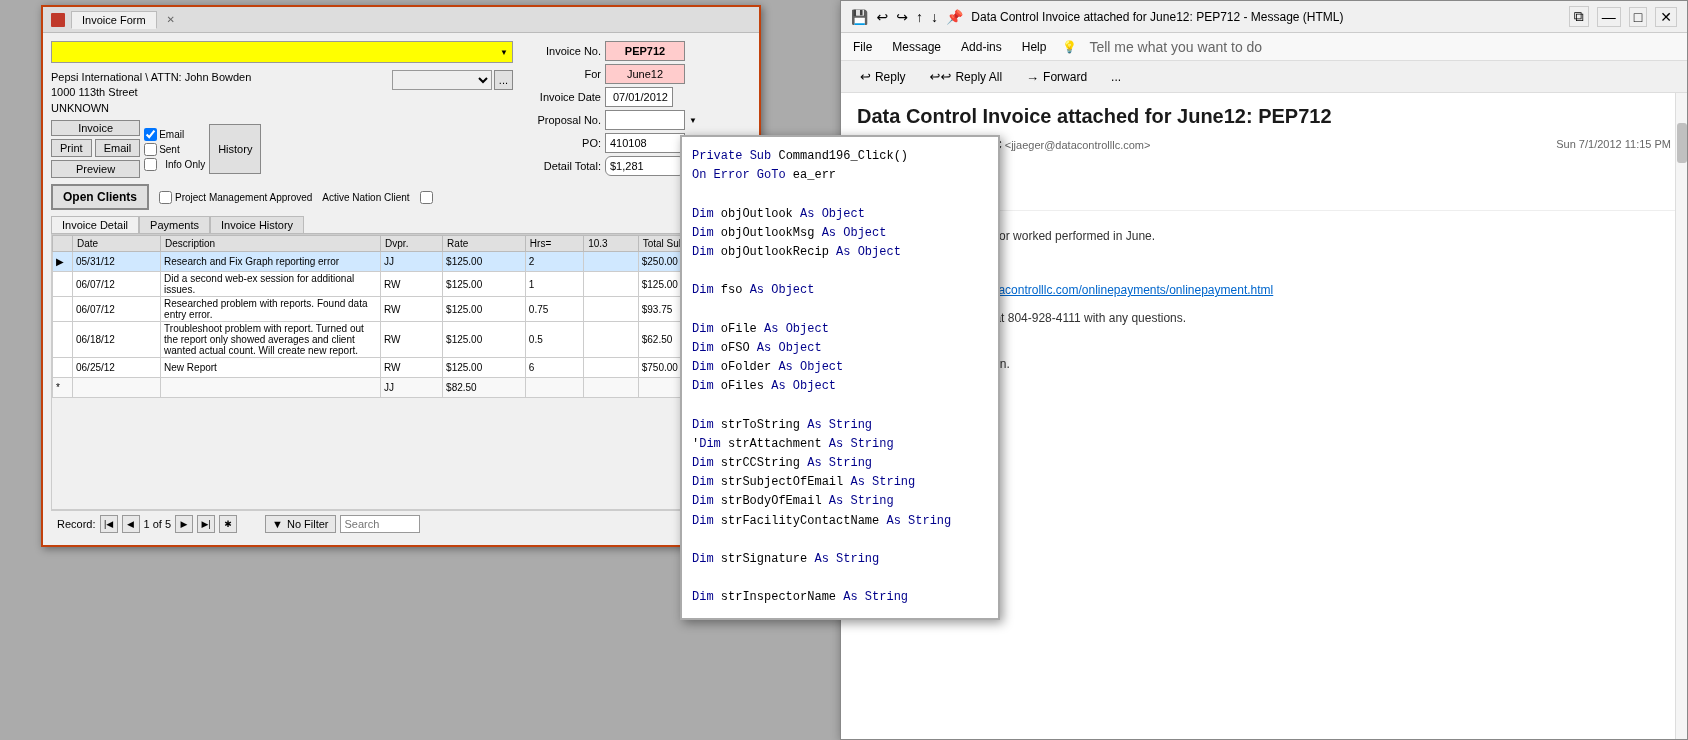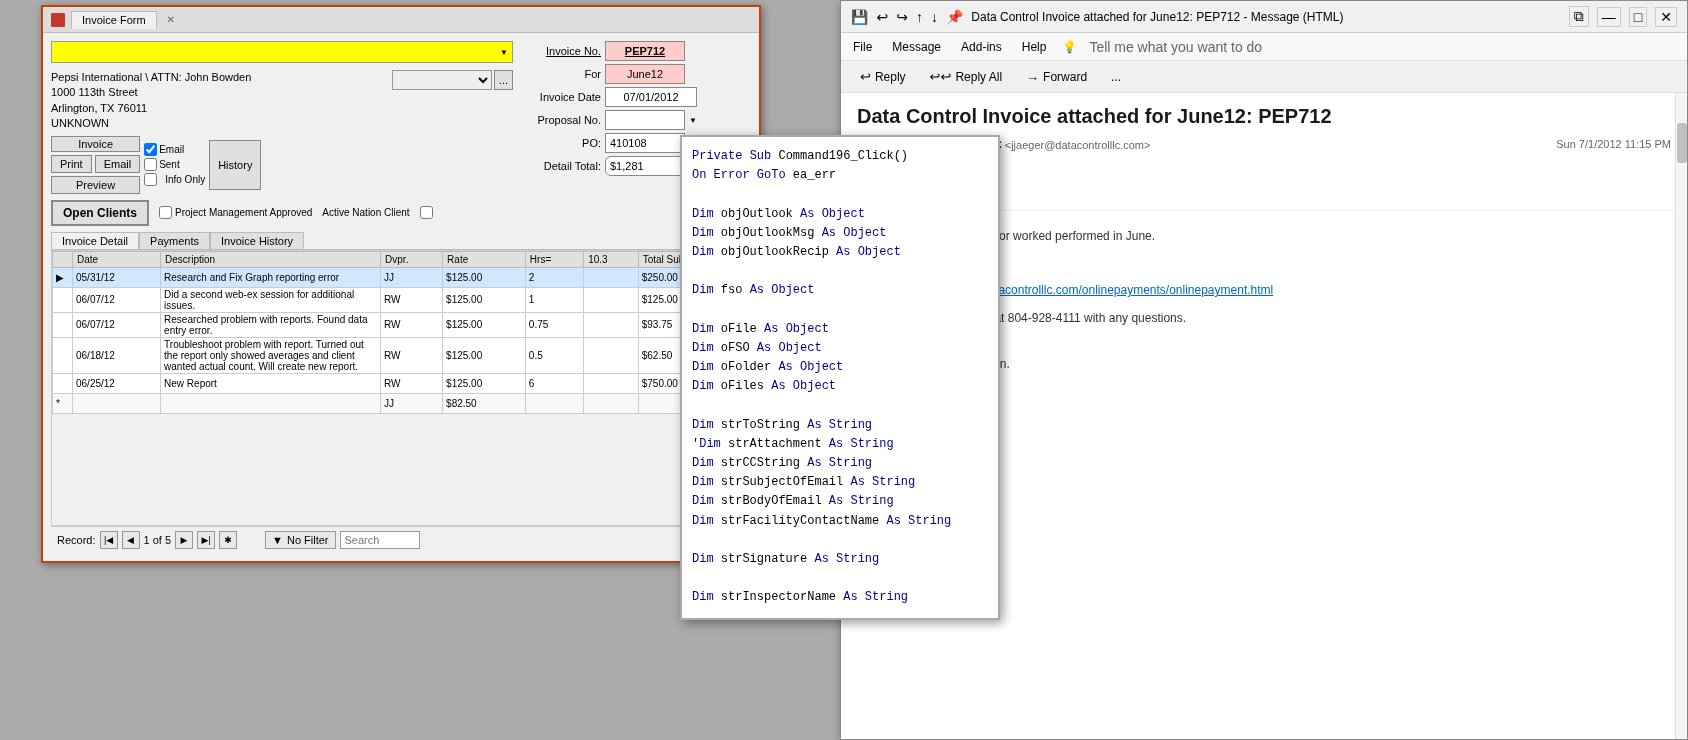--- a/index.html
+++ b/index.html
@@ -389,21 +389,20 @@
           <div class="client-dropdown" style="flex:1;background:#ffff00;border:1px solid #999;padding:2px 4px;font-size:11px;display:flex;align-items:center;">
             <span style="flex:1;"></span>
             <span class="dropdown-arrow">▼</span>
           </div>
         </div>
 
         <div style="display:flex;align-items:flex-start;gap:4px;margin-bottom:2px;">
           <div style="flex:1;">
             <div class="address-text">Pepsi International \ ATTN: John Bowden</div>
             <div class="address-text">1000 113th Street</div>
-            <div class="address-text">Arlington, TX 76011</div>
             <div class="address-text">UNKNOWN</div>
           </div>
           <div style="display:flex;gap:2px;margin-top:0;">
             <select style="height:20px;font-size:10px;border:1px solid #999;width:100px;"></select>
             <button class="addr-btn">...</button>
           </div>
         </div>
 
         <div style="display:flex;gap:4px;margin-top:4px;align-items:center;">
           <div style="display:flex;flex-direction:column;gap:3px;">
@@ -428,31 +427,31 @@
             <label style="display:flex;align-items:center;gap:8px;cursor:pointer;">
               <input type="checkbox" style="">
               <span>Info Only</span>
             </label>
           </div>
           <button class="btn" style="height:50px;padding:4px 8px;">History</button>
         </div>
       </div>
 
       <div style="min-width:230px;">
-        <div class="field-row" style="margin-bottom:3px;text-decoration:underline;">
+        <div class="field-row" style="margin-bottom:3px;">
           <span class="field-label">Invoice No.</span>
           <input type="text" class="field-value highlighted" style="width: 80px; background: rgb(255, 204, 204); font-weight: bold; text-align: center;" value="PEP712">
         </div>
         <div class="field-row" style="margin-bottom:3px;">
           <span class="field-label">For</span>
           <input type="text" class="field-value" style="width: 80px; background: rgb(255, 204, 204); text-align: center;" value="June12">
         </div>
         <div class="field-row" style="margin-bottom:3px;">
           <span class="field-label">Invoice Date</span>
-          <input type="text" class="field-value" style="width: 92px; text-align: center;" value="07/01/2012">
+          <input type="text" class="field-value" style="width: 68px; text-align: right;" value="07/01/2012">
         </div>
         <div class="field-row" style="margin-bottom:3px;">
           <span class="field-label">Proposal No.</span>
           <input type="text" class="field-value" style="width: 80px;">
           <span class="dropdown-arrow" style="font-size:8px;cursor:pointer;">▼</span>
         </div>
         <div class="field-row" style="margin-bottom:3px;">
           <span class="field-label">PO:</span>
           <input type="text" class="field-value" style="width: 80px;" value="410108">
           <span class="dropdown-arrow" style="font-size:8px;cursor:pointer;">▼</span>

